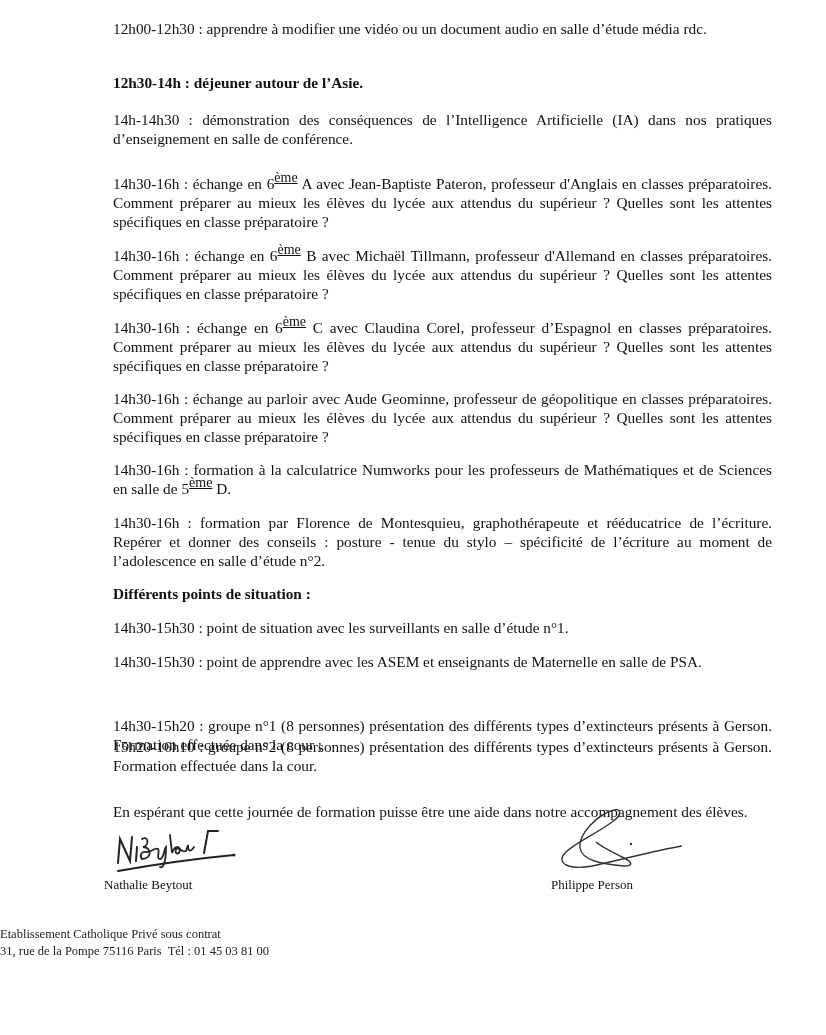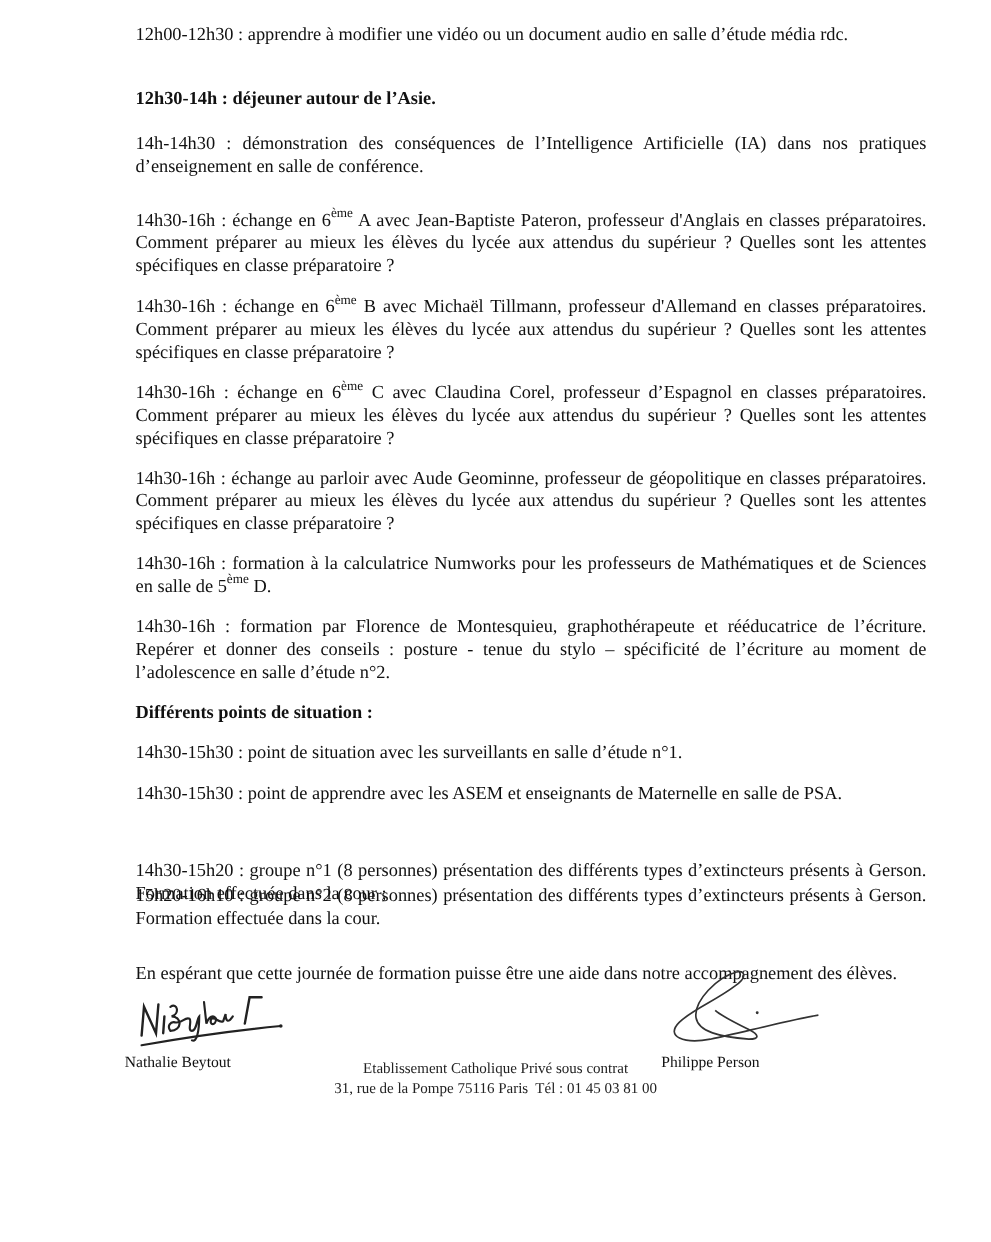--- a/index.html
+++ b/index.html
@@ -2,24 +2,24 @@
 <html><head>
 <meta charset="utf-8">
 <style>
   html, body { margin: 0; padding: 0; background: #ffffff; }
   body { width: 826px; height: 1035px; position: relative; overflow: hidden;
          font-family: "Liberation Serif", "DejaVu Serif", serif; color: #111; }
   .page { position: absolute; left: 99px; top: 0; width: 659px; }
   p { margin: 14px; font-size: 15.3px; line-height: 19px; text-align: justify; }
   .p { position: absolute; left: 0; width: 659px; }
   .bold { font-weight: bold; }
-  sup { font-size: 11px; vertical-align: 7px; line-height: 0; }
+  sup { font-size: 14px; vertical-align: 7px; line-height: 0; text-decoration: underline; }
   .sig-name { position: absolute; font-size: 13px; line-height: 19px; }
   .sig { position: absolute; }
-  .footer { position: absolute; left: 0; top: 882px; width: 826px; text-align: center;
+  .footer { position: absolute; left: 0; top: 926px; width: 826px; 
             font-size: 12.5px; line-height: 16.5px; color: #222; }
 </style>
 </head>
 <body>
 
 <div class="page">
   <p class="p" style="top:5px">12h00-12h30 : apprendre à modifier une vidéo ou un document audio en salle d’étude média rdc.</p>
   <p class="p bold" style="top:59px">12h30-14h : déjeuner autour de l’Asie.</p>
   <p class="p" style="top:96px">14h-14h30 : démonstration des conséquences de l’Intelligence Artificielle (IA) dans nos pratiques d’enseignement en salle de conférence.</p>
 

